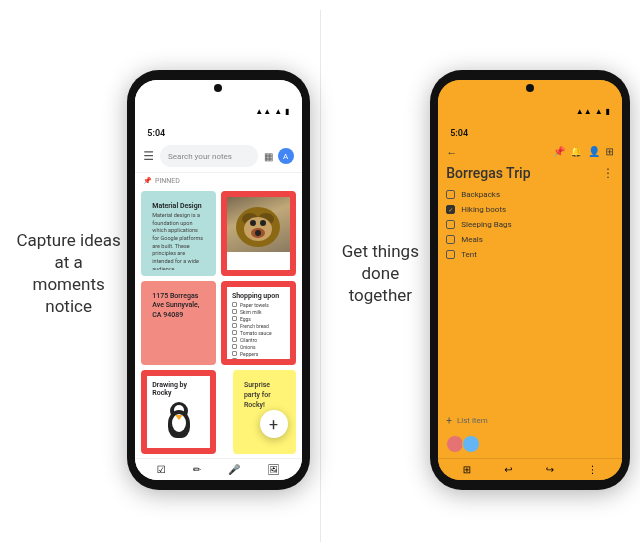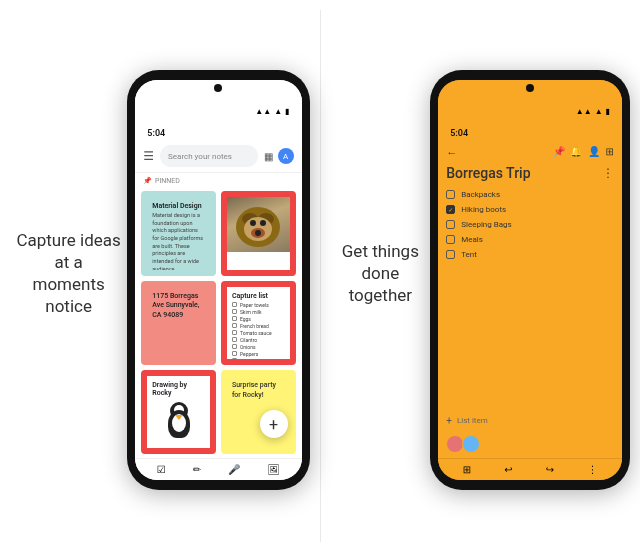--- a/index.html
+++ b/index.html
@@ -163,21 +163,21 @@
     .note-card {
       border-radius: 4px;
       overflow: hidden;
       font-size: 6px;
       border: 6px solid #ef4444;
       background: #fff;
     }
 
     .note-card.blue-card { background: #b2dfdb; border-color: #b2dfdb; }
     .note-card.salmon-card { background: #f28b82; border-color: #f28b82; }
-    .note-card.yellow-card { background: #fff475; border-color: #fff475; }
+    .note-card.yellow-card { background: #fff475; border-color: #fff475; margin-left: 12px; }
 
     .note-card-inner {
       padding: 5px;
     }
 
     .note-title {
       font-weight: 600;
       font-size: 7px;
       color: #202124;
       margin-bottom: 2px;
@@ -486,21 +486,21 @@
         </div>
 
         <div class="note-card salmon-card">
           <div class="note-card-inner">
             <div class="note-address">1175 Borregas Ave Sunnyvale, CA 94089</div>
           </div>
         </div>
 
         <div class="note-card">
           <div class="note-card-inner">
-            <div class="note-title">Capture list</div>
+            <div class="note-title">Shopping upon</div>
             <div>
               <div class="note-shopping-item">
                   <div class="checkbox"></div>
                   <span style="font-size:5px;color:#444">Paper towels</span>
                 </div>
               <div class="note-shopping-item">
                   <div class="checkbox"></div>
                   <span style="font-size:5px;color:#444">Skim milk</span>
                 </div>
               <div class="note-shopping-item">

